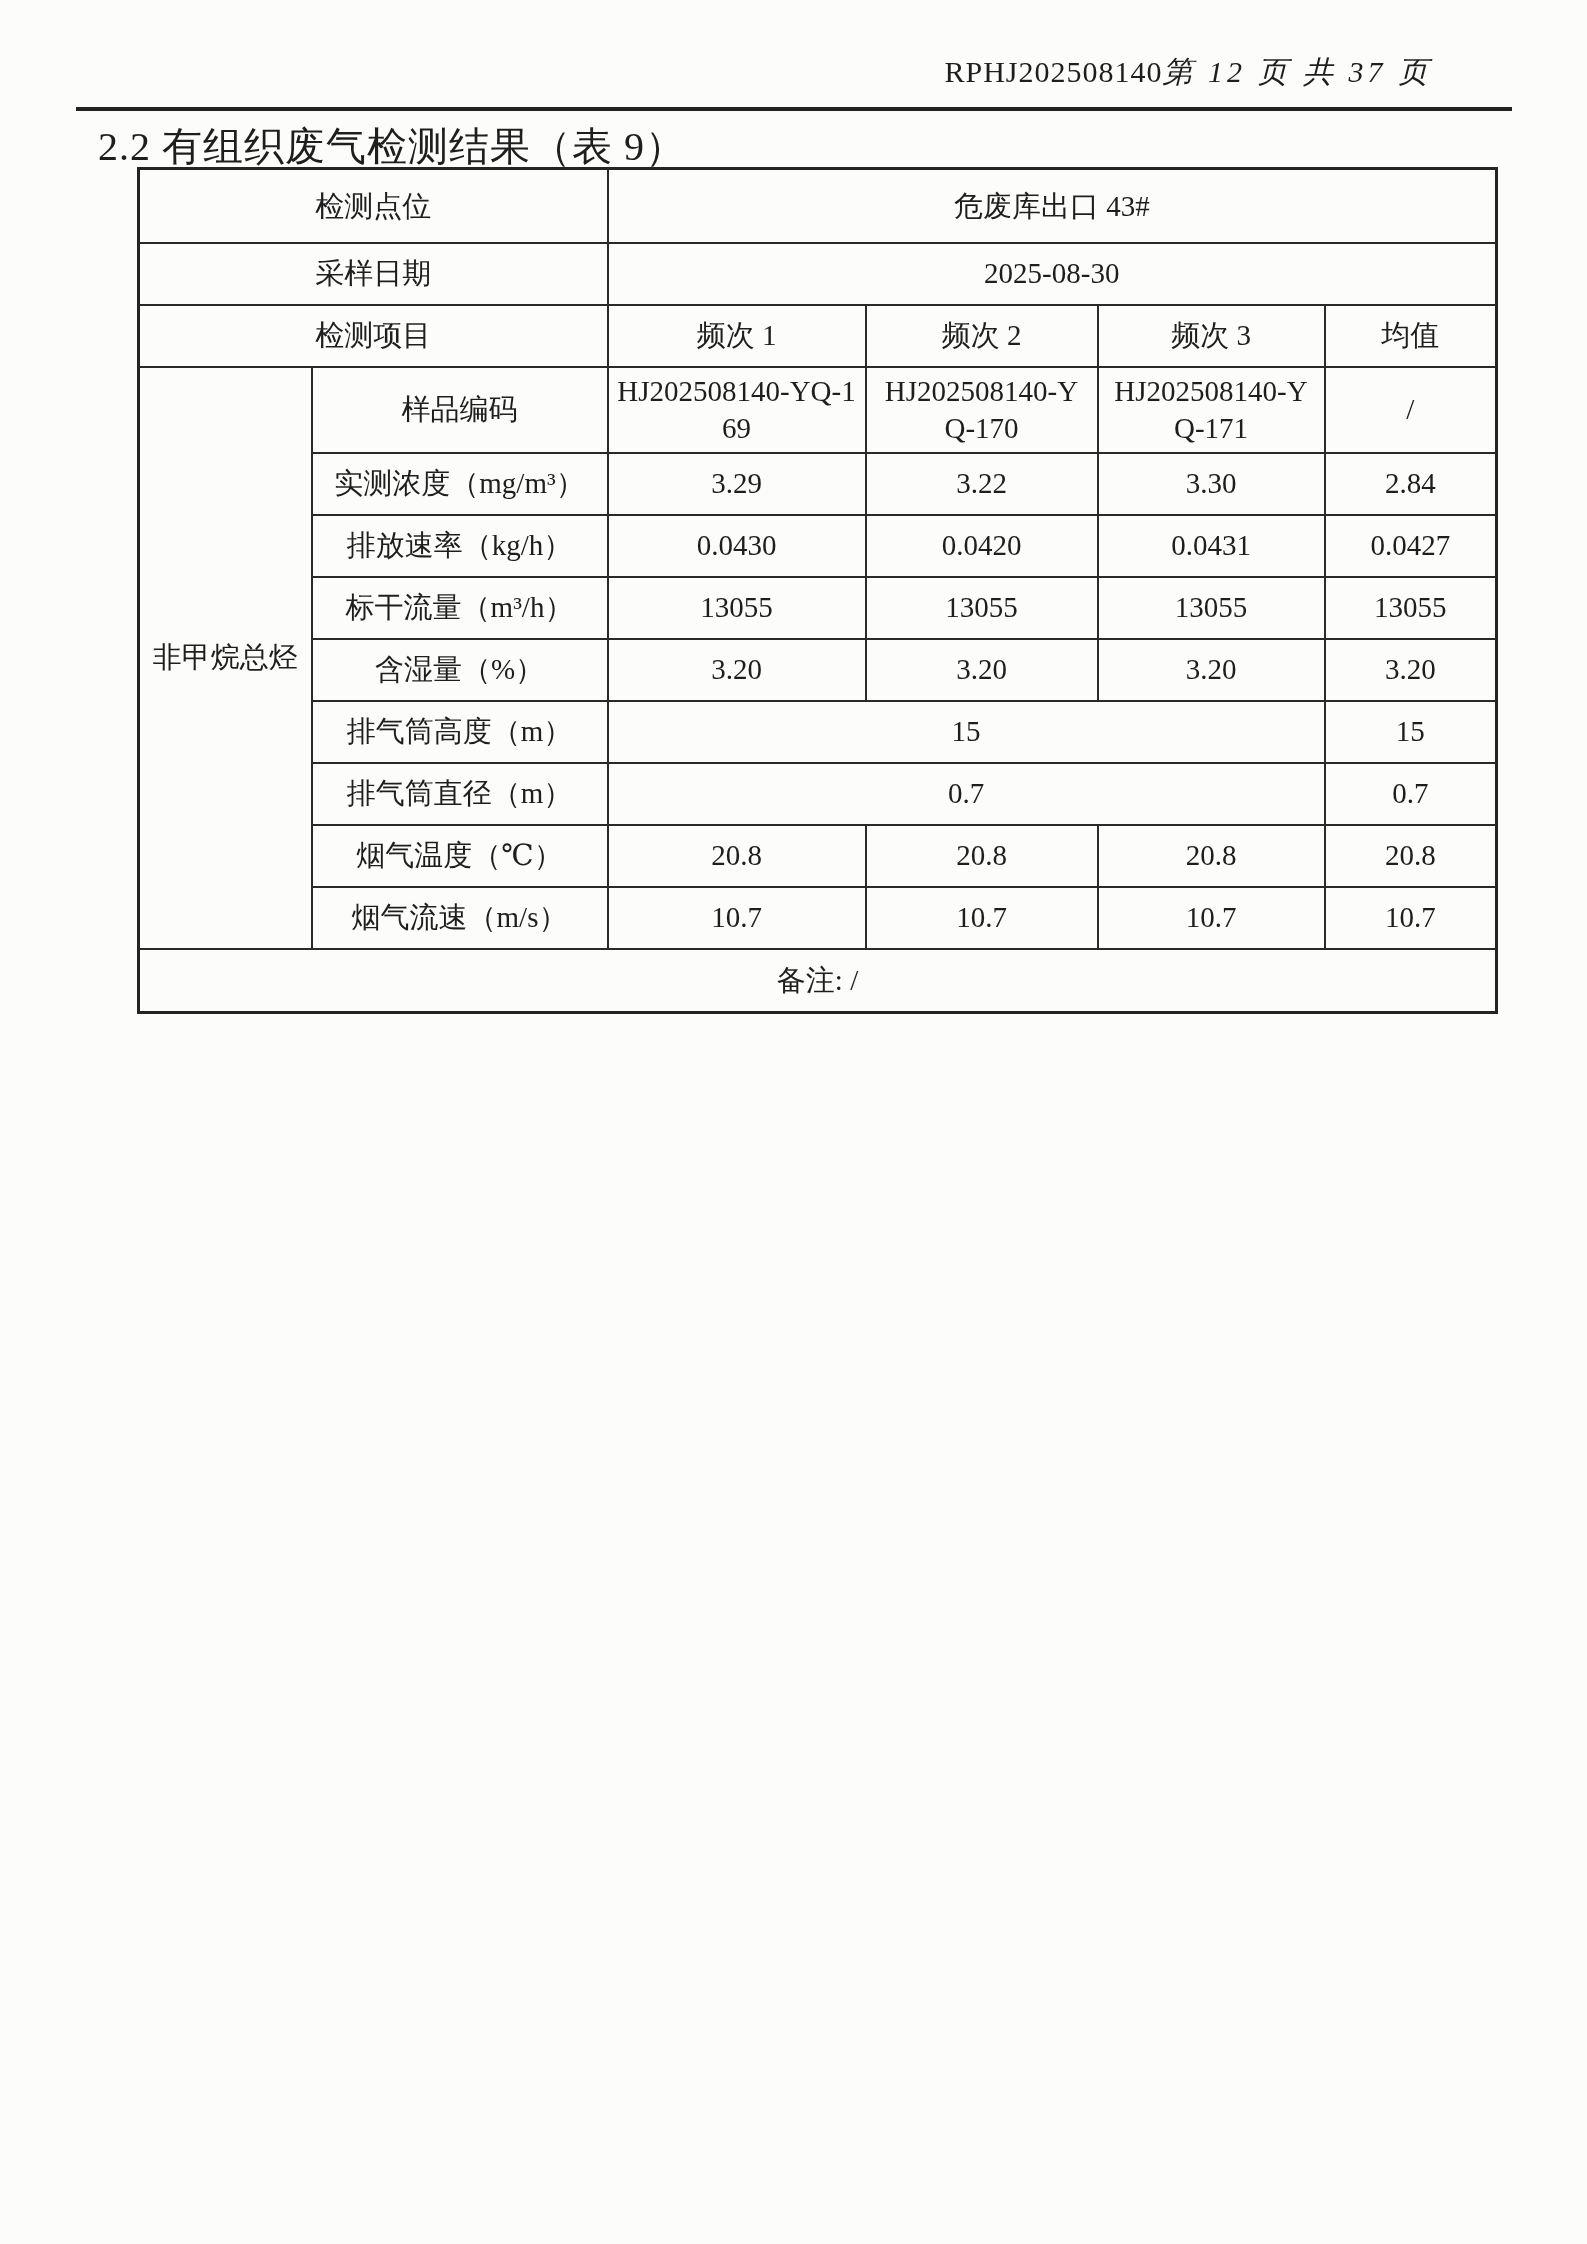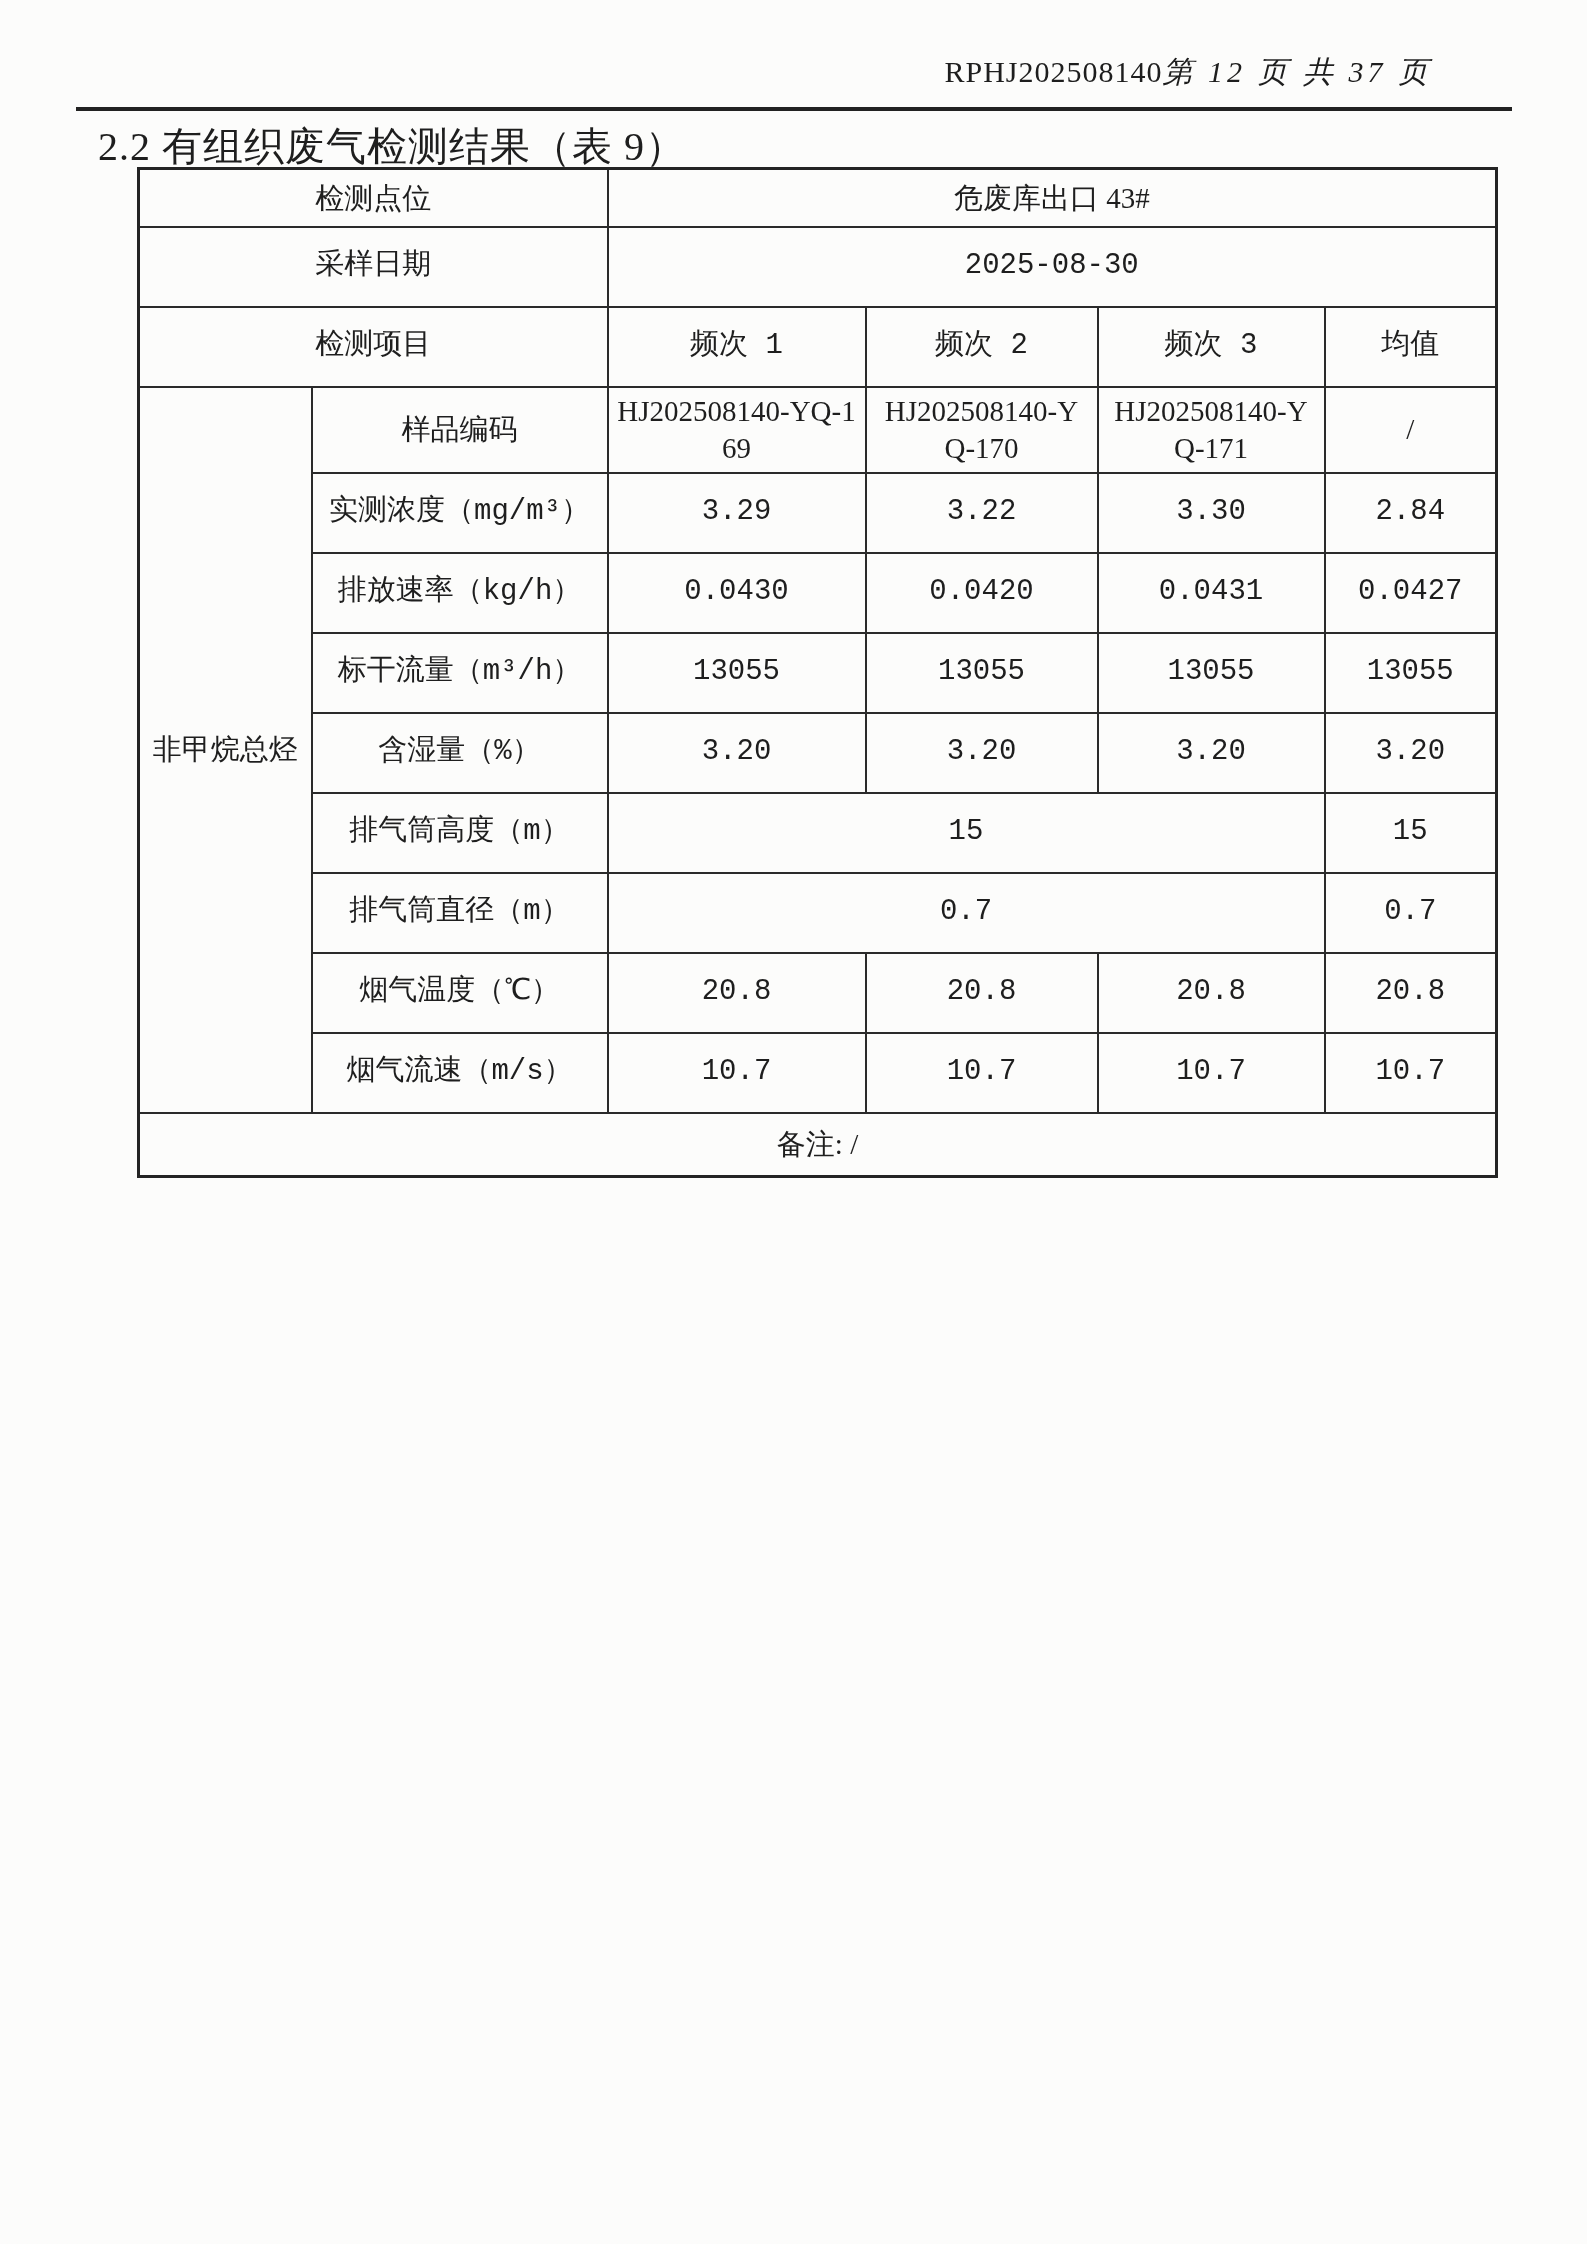--- a/index.html
+++ b/index.html
@@ -54,22 +54,22 @@
   }
   table.results td {
     border: 2px solid #2a2a2a;
     text-align: center;
     vertical-align: middle;
     padding: 2px 8px;
     font-size: 29px;
     line-height: 1.25;
     overflow: hidden;
   }
-  tr.h58 { height: 58px; }
-  tr.h62 { height: 80px; font-family: Liberation Mono, monospace; }
+  tr.h58 { height: 74px; }
+  tr.h62 { height: 62px; }
   tr.h86 { height: 86px; }
   tr.h64 { height: 64px; }
   td.b-thick { border-bottom-width: 3px; }
   td.t-thick { border-top-width: 3px; margin-left: 38px; }
   td.code {
     font-size: 28px;
     word-break: break-all;
     padding: 4px 10px;
     line-height: 1.35;
   }

